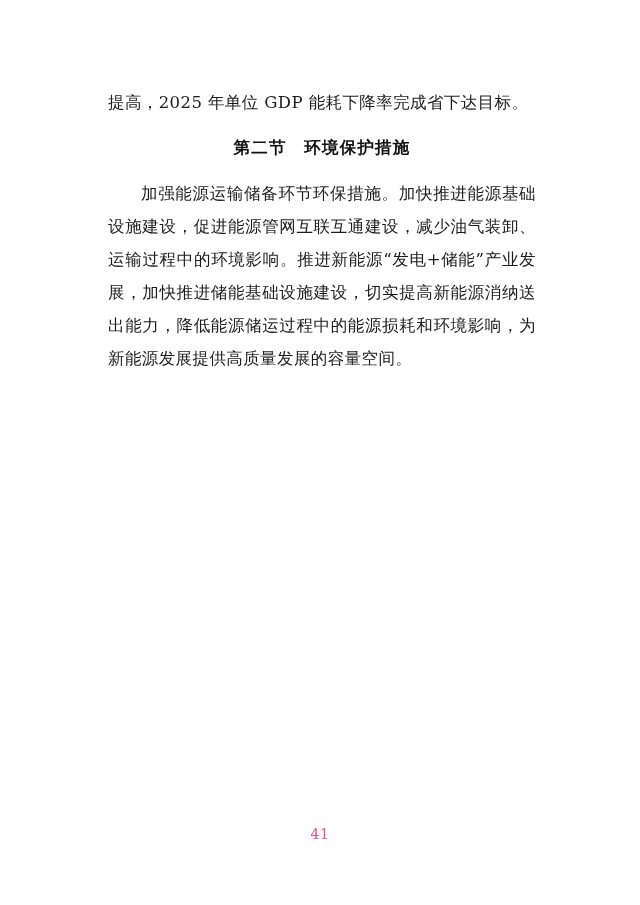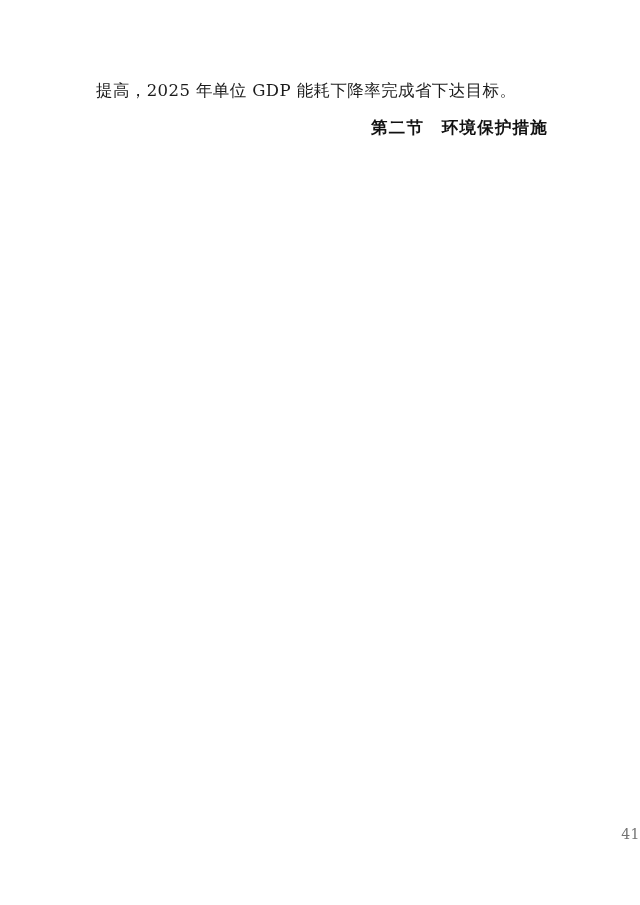--- a/index.html
+++ b/index.html
@@ -30,58 +30,59 @@
   .line {
     font-size: 16.5px;
     line-height: 33px;
     letter-spacing: 0.4px;
     text-align: justify;
     text-justify: inter-ideograph;
     white-space: pre-wrap;
     color: #1b1b1b;
   }
   .para {
-    margin: 0;
+    margin: 12px;
   }
   .para + .para {
     margin-top: 0px;
   }
   .heading {
     font-size: 16.5px;
     line-height: 34px;
     font-weight: bold;
-    text-align: right;
+    text-align: center;
     letter-spacing: 1.2px;
     margin: 4px 0 2px 0;
     color: #111111;
   }
   .indent {
     text-indent: 2em;
   }
   .pagenum {
     position: absolute;
     left: 0;
     right: 0;
     top: 826px;
-    text-align: right;
+    text-align: center;
     font-size: 14px;
     font-family: "DejaVu Serif", "Liberation Serif", serif;
-    color: #737373;
+    color: #ec4899;
     letter-spacing: 0.5px;
   }
 </style>
 </head>
 <body>
 
 <div class="page">
   <div class="content">
 
     <div class="line para">提高，2025 年单位 GDP 能耗下降率完成省下达目标。</div>
 
     <div class="heading">第二节　环境保护措施</div>
 
 
 
+    <div class="line para indent">加强能源运输储备环节环保措施。加快推进能源基础设施建设，促进能源管网互联互通建设，减少油气装卸、运输过程中的环境影响。推进新能源“发电+储能”产业发展，加快推进储能基础设施建设，切实提高新能源消纳送出能力，降低能源储运过程中的能源损耗和环境影响，为新能源发展提供高质量发展的容量空间。</div>
 
   </div>
 
   <div class="pagenum">41</div>
 </div>
 
 </body></html>

